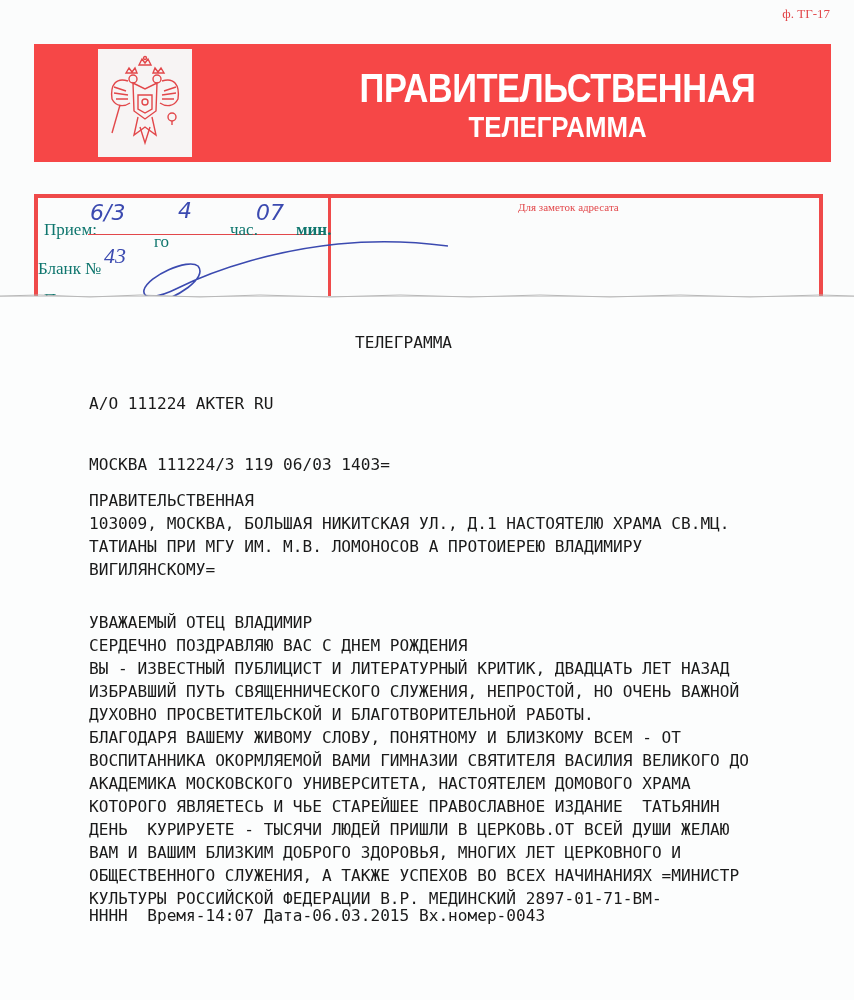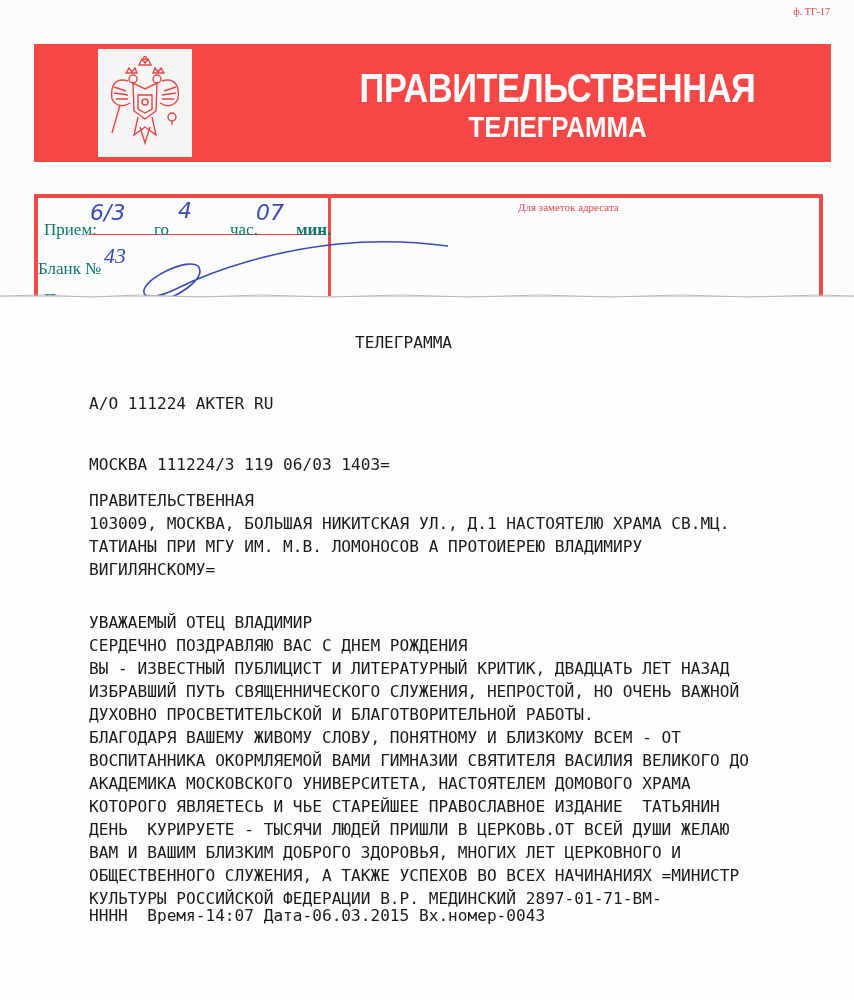--- a/index.html
+++ b/index.html
@@ -3,21 +3,21 @@
 <meta charset="utf-8">
 <style>
   html, body { margin: 0; padding: 0; }
   body {
     width: 854px; height: 1000px; position: relative; overflow: hidden;
     background: #fbfcfc;
     font-family: "Liberation Sans", sans-serif;
   }
   .form-code {
     position: absolute; right: 24px; top: 6px;
-    font-family: "Liberation Serif", serif; font-size: 10px; color: #e2474a;
+    font-family: "Liberation Serif", serif; font-size: 13px; color: #e2474a;
   }
   .banner {
     position: absolute; left: 34px; top: 44px; width: 797px; height: 118px;
     background: #f64747;
   }
   .emblem-box {
     position: absolute; left: 64px; top: 5px; width: 94px; height: 108px;
     background: #f7f4f4;
     display: flex; align-items: center; justify-content: center;
   }
@@ -105,21 +105,21 @@
   </div>
   <div class="banner-title">ПРАВИТЕЛЬСТВЕННАЯ</div>
   <div class="banner-sub">ТЕЛЕГРАММА</div>
 </div>
 
 <div class="receipt-box">
   <div class="receipt-divider"></div>
 
   <span class="field" style="left:6px; top:22px;">Прием:</span>
   <div class="field-line" style="left:50px; top:36px; width:238px;"></div>
-  <span class="field" style="left:116px; top:22px;">го</span>
+  <span class="field" style="left:116px; top:34px;">го</span>
   <span class="field" style="left:192px; top:22px;">час.</span>
   <span class="field" style="left:258px; top:22px;font-weight:bold;">мин.</span>
 
   <span class="hand" style="left:52px; top:2px;">6/3</span>
   <span class="hand" style="left:140px; top:0px;">4</span>
   <span class="hand" style="left:218px; top:2px;text-align:center;">07</span>
 
   <span class="field" style="left:0; top:61px;">Бланк №</span>
   <span class="hand" style="left:66px; top:45px;font-family:Liberation Serif, serif;">43</span>
 

